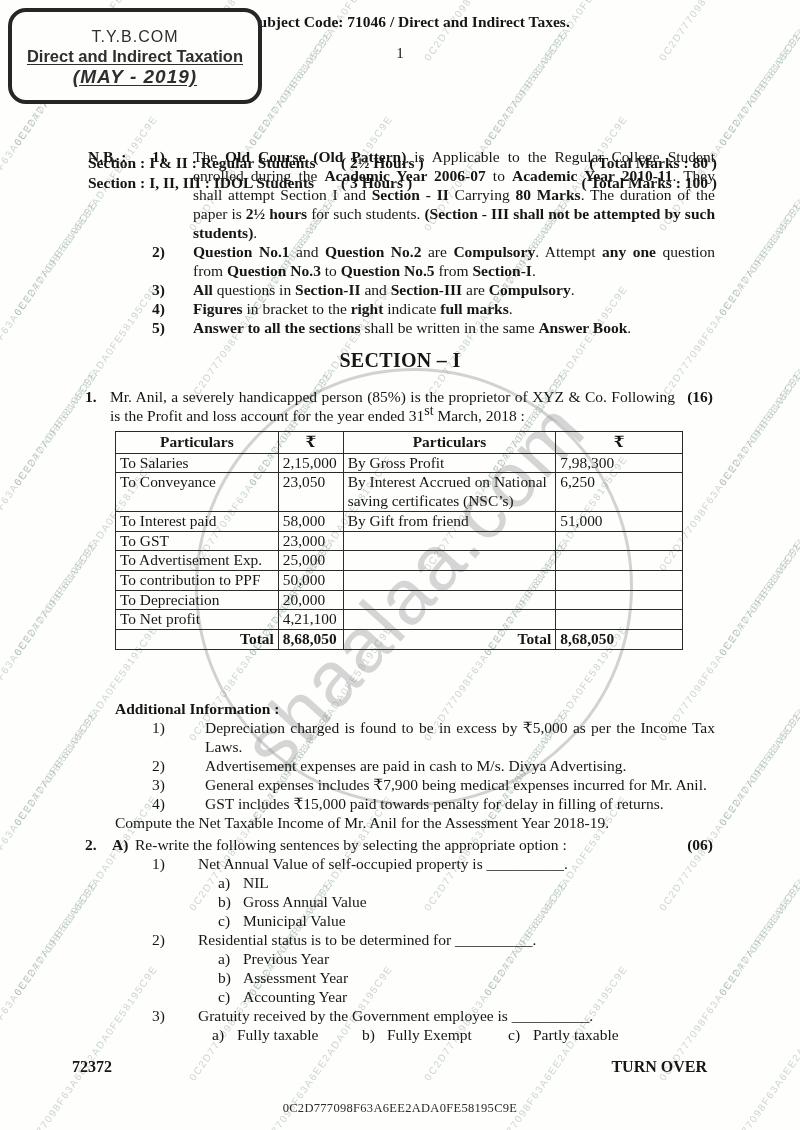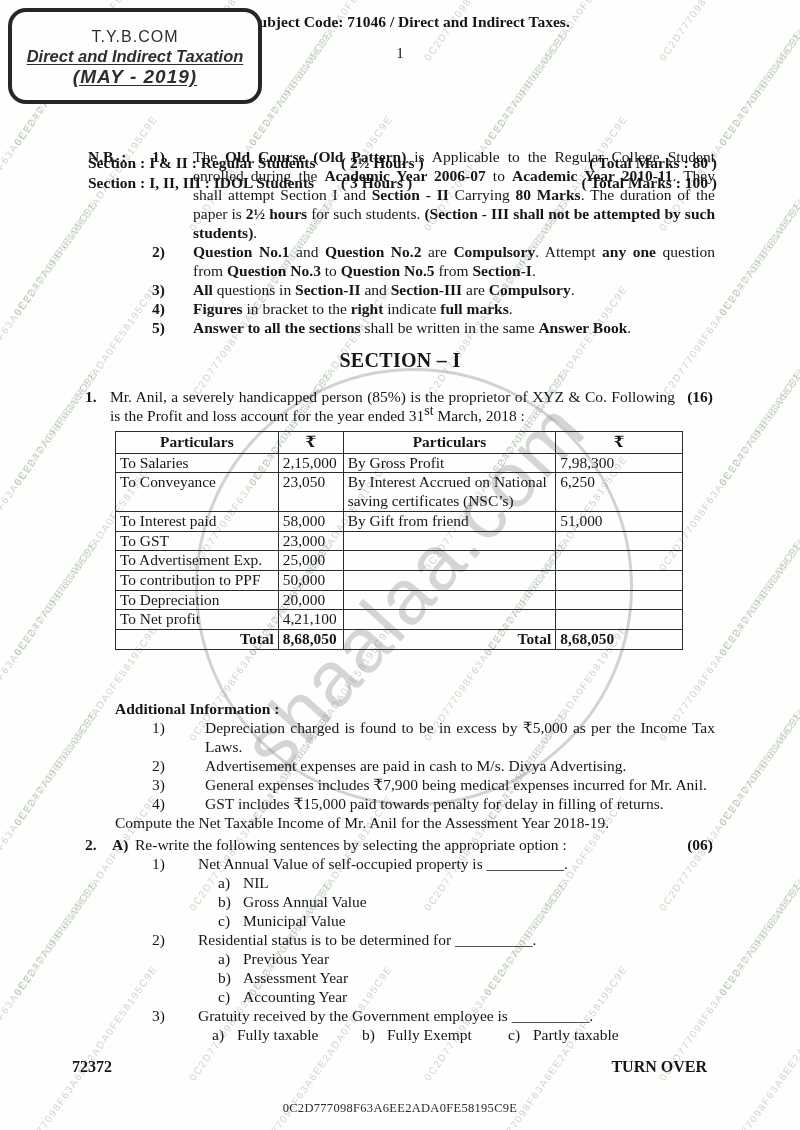--- a/index.html
+++ b/index.html
@@ -32,21 +32,21 @@
   sup{font-size:14px;vertical-align:super;line-height:0;}
 
   #stamp{
     position:absolute;left:8px;top:8px;width:246px;height:88px;
     border:4px solid #262626;border-radius:18px;background:#fefefd;
     display:flex;flex-direction:column;align-items:center;justify-content:center;
     gap:1px;z-index:3;
     font-family:"Liberation Sans","DejaVu Sans",sans-serif;color:#2e2e2e;
   }
   .stamp-l1{font-weight:normal;font-size:16px;letter-spacing:1px;}
-  .stamp-l2{font-weight:bold;font-size:16.5px;text-decoration:underline;text-underline-offset:2px;font-style:italic;}
+  .stamp-l2{font-weight:bold;font-size:16.5px;text-decoration:underline;text-underline-offset:2px;}
   .stamp-l3{font-weight:bold;font-style:italic;font-size:19px;letter-spacing:1px;text-decoration:underline;text-underline-offset:2px;}
 
   #subject{position:absolute;left:250px;top:12px;font-weight:bold;z-index:2;white-space:nowrap;}
   #pageno{position:absolute;left:0;right:0;top:44px;text-align:center;font-size:15px;}
 
   #secinfo{position:absolute;left:88px;top:106px;width:629px;font-weight:bold;margin-top:47px;}
   .si-row{display:flex;line-height:20px;}
   .si-label{width:253px;}
   .si-hours{width:168px;}
   .si-marks{flex:1;text-align:right;}

